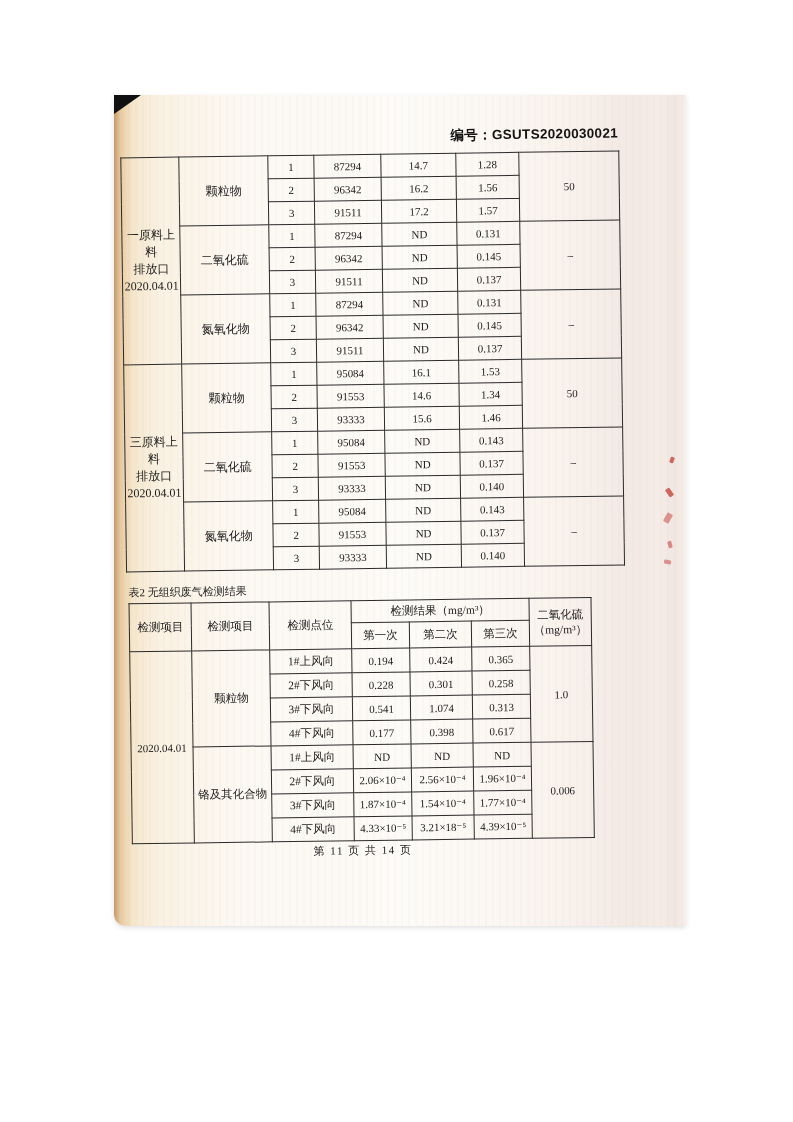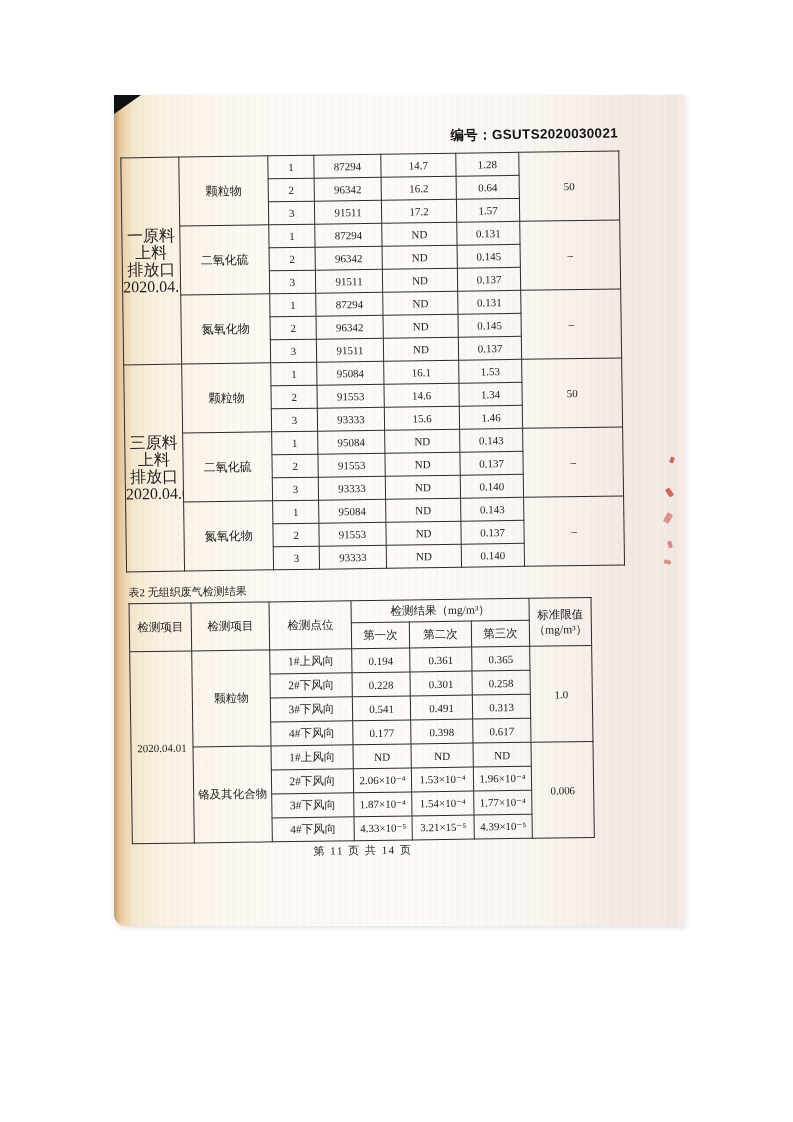--- a/index.html
+++ b/index.html
@@ -20,21 +20,21 @@
   .doc-number{position:absolute;top:36px;left:0;width:509px;text-align:right;
     font-family:"Liberation Sans","DejaVu Sans",sans-serif;font-weight:700;
     font-size:13.5px;letter-spacing:0.3px;color:#141414;}
   table{border-collapse:collapse;table-layout:fixed;}
   td,th{border:1px solid #2b2b2b;text-align:center;vertical-align:middle;
     padding:0;overflow:hidden;font-weight:normal;}
   .t1{position:absolute;left:11px;top:62px;width:498px;}
   .t1 tr{height:23px;}
   .t1 td{font-size:11px;}
   .t1 td.cn{font-size:12px;}
-  .outlet-line{font-size:16px;line-height:17px;}
+  .outlet-line{font-size:12px;line-height:17px;}
   .t2-title{position:absolute;left:13px;top:490px;font-size:11px;color:#222;}
   .t2{position:absolute;left:13px;top:508px;width:462px;}
   .t2 th{font-size:11.5px;}
   .t2 td{font-size:11px;}
   .t2 td.cn{font-size:11.5px;}
   .hdrA{height:22px;} .hdrB{height:26px;}
   .t2 tbody tr{height:24px;}
   .footer{position:absolute;left:13px;top:751px;width:462px;text-align:center;
     font-size:11px;letter-spacing:1.5px;color:#222;}
 </style>
@@ -75,21 +75,21 @@
             <td>1</td>
             <td>87294</td>
             <td>14.7</td>
             <td>1.28</td>
             <td rowspan="3">50</td>
           </tr>
           <tr>
             <td>2</td>
             <td>96342</td>
             <td>16.2</td>
-            <td>0.64</td>
+            <td>1.56</td>
           </tr>
           <tr>
             <td>3</td>
             <td>91511</td>
             <td>17.2</td>
             <td>1.57</td>
           </tr>
           <tr>
             <td class="cn" rowspan="3">二氧化硫</td>
             <td>1</td>
@@ -210,80 +210,80 @@
             <col style="width:62px">
             <col style="width:58px">
             <col style="width:62px">
         </colgroup>
         <thead>
           <tr class="hdrA">
             <th rowspan="2">检测项目</th>
             <th rowspan="2">检测项目</th>
             <th rowspan="2">检测点位</th>
             <th colspan="3">检测结果（mg/m³）</th>
-            <th rowspan="2">标准限值（mg/m³）</th>
+            <th rowspan="2">二氧化硫（mg/m³）</th>
           </tr>
           <tr class="hdrB">
             <th>第一次</th>
             <th>第二次</th>
             <th>第三次</th>
           </tr>
         </thead>
         <tbody>
           <tr>
             <td rowspan="8">2020.04.01</td>
             <td class="cn" rowspan="4">颗粒物</td>
             <td class="cn">1#上风向</td>
             <td>0.194</td>
-            <td>0.361</td>
+            <td>0.424</td>
             <td>0.365</td>
             <td rowspan="4">1.0</td>
           </tr>
           <tr>
             <td class="cn">2#下风向</td>
             <td>0.228</td>
             <td>0.301</td>
             <td>0.258</td>
           </tr>
           <tr>
             <td class="cn">3#下风向</td>
             <td>0.541</td>
-            <td>0.491</td>
+            <td>1.074</td>
             <td>0.313</td>
           </tr>
           <tr>
             <td class="cn">4#下风向</td>
             <td>0.177</td>
             <td>0.398</td>
             <td>0.617</td>
           </tr>
           <tr>
             <td class="cn" rowspan="4">铬及其化合物</td>
             <td class="cn">1#上风向</td>
             <td>ND</td>
             <td>ND</td>
             <td>ND</td>
             <td rowspan="4">0.006</td>
           </tr>
           <tr>
             <td class="cn">2#下风向</td>
             <td>2.06×10⁻⁴</td>
-            <td>1.53×10⁻⁴</td>
+            <td>2.56×10⁻⁴</td>
             <td>1.96×10⁻⁴</td>
           </tr>
           <tr>
             <td class="cn">3#下风向</td>
             <td>1.87×10⁻⁴</td>
             <td>1.54×10⁻⁴</td>
             <td>1.77×10⁻⁴</td>
           </tr>
           <tr>
             <td class="cn">4#下风向</td>
             <td>4.33×10⁻⁵</td>
-            <td>3.21×15⁻⁵</td>
+            <td>3.21×18⁻⁵</td>
             <td>4.39×10⁻⁵</td>
           </tr>
         </tbody>
       </table>
 
       <div class="footer">第 11 页 共 14 页</div>
     </div>
   </div>
 </div>
 

